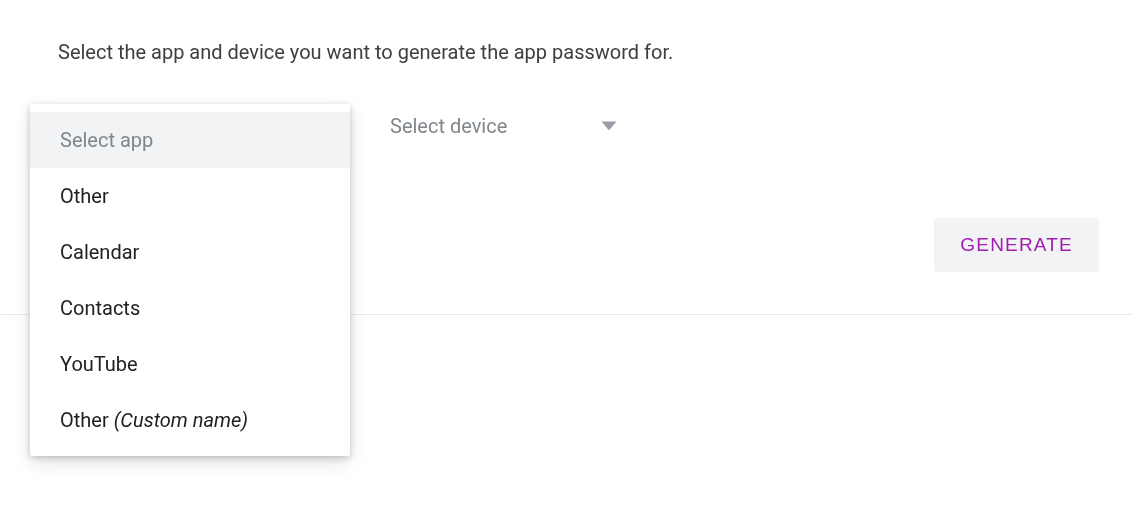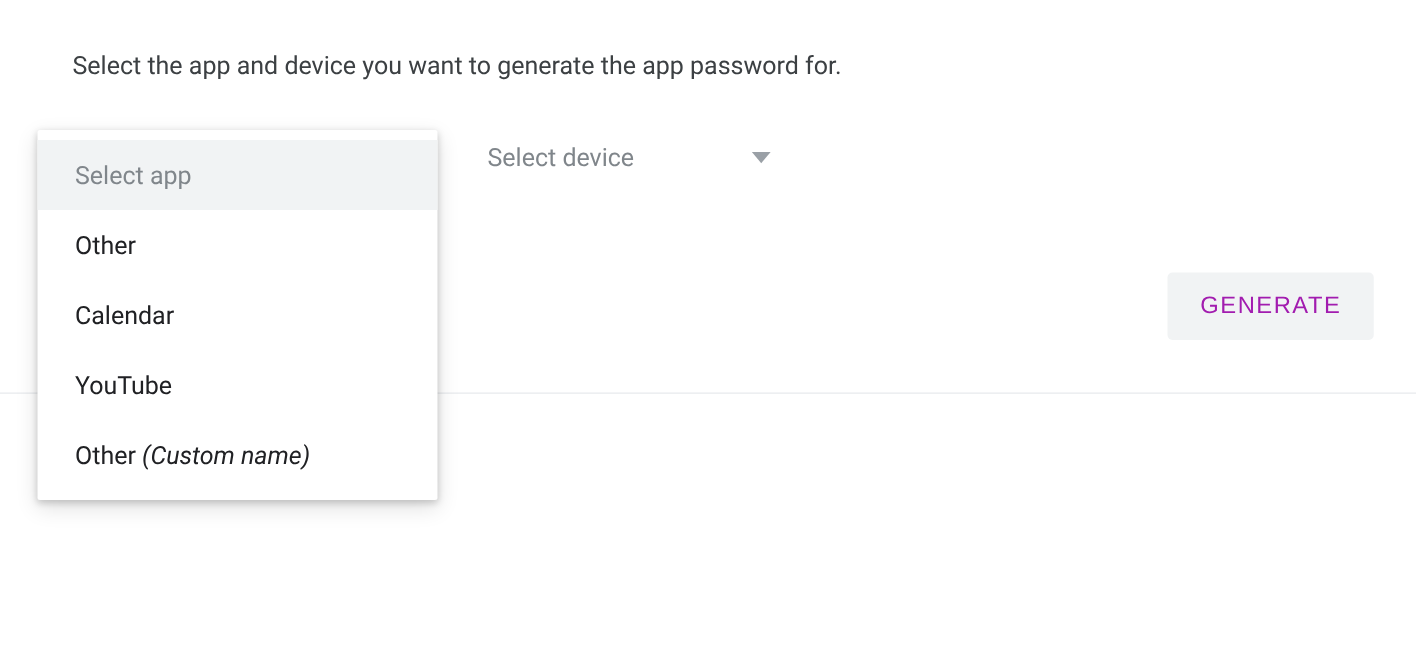--- a/index.html
+++ b/index.html
@@ -111,20 +111,21 @@
 
 <div class="container">
   <div class="instruction">Select the app and device you want to generate the app password for.</div>
 
   <div class="selectors-row">
     <div class="dropdown-wrapper">
       <div class="dropdown-menu">
         <div class="dropdown-item placeholder">Select app</div>
         <div class="dropdown-item">Other</div>
         <div class="dropdown-item">Calendar</div>
+        <div class="dropdown-item">Contacts</div>
         <div class="dropdown-item">YouTube</div>
         <div class="dropdown-item">
           <span>Other </span><span class="suffix">(Custom name)</span>
         </div>
       </div>
     </div>
 
     <div class="device-select">
       <span>Select device</span>
       <span class="chevron-icon">

